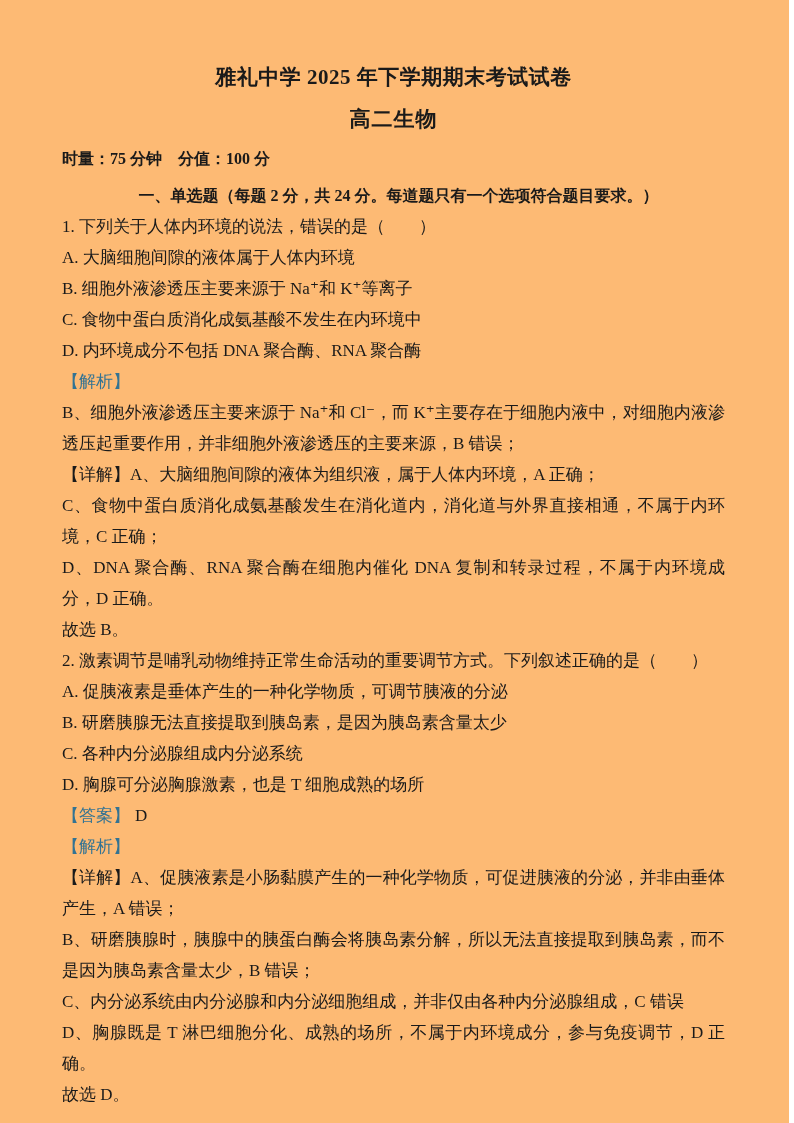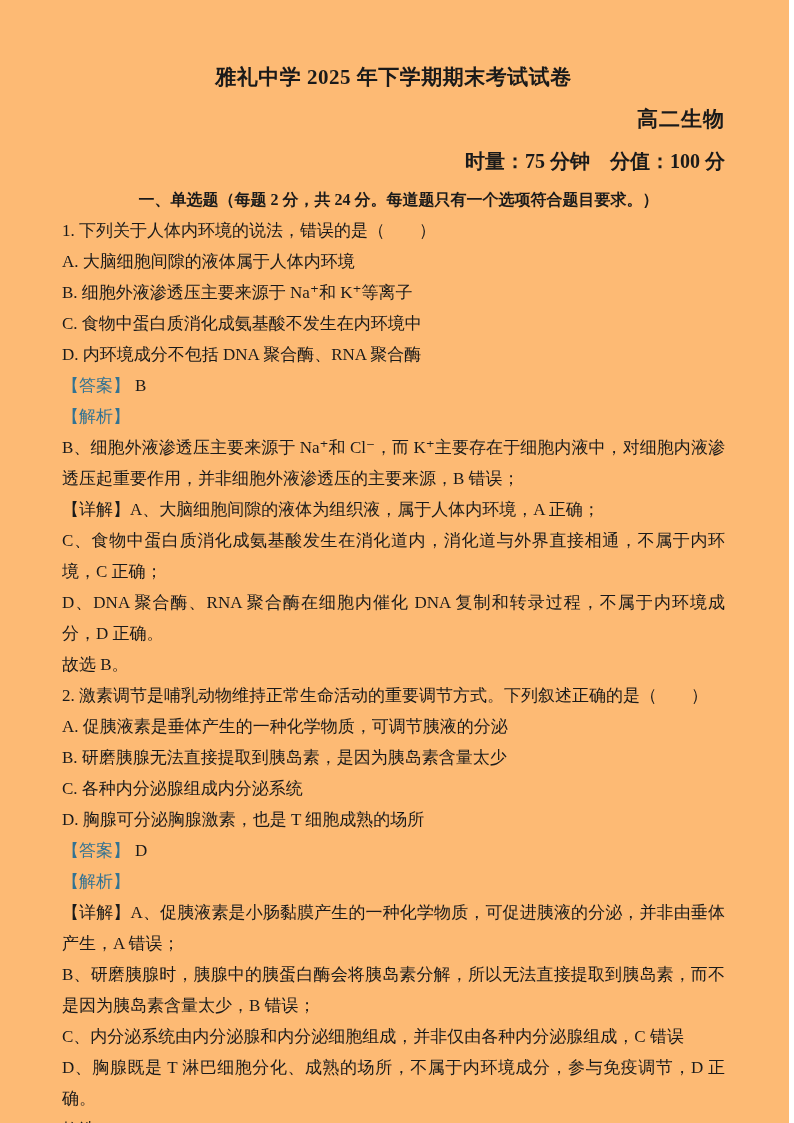--- a/index.html
+++ b/index.html
@@ -25,29 +25,29 @@
     font-size: 21px;
     font-weight: bold;
     text-align: center;
     line-height: 1.25;
     margin: 0 0 0 0;
     letter-spacing: 0.5px;
   }
   .exam-subtitle {
     font-size: 21px;
     font-weight: bold;
-    text-align: right;
+    text-align: center;
     line-height: 1.2;
     margin: 17px 0 0 0;
     letter-spacing: 1px;
   }
   .exam-meta {
-    font-size: 20px;
+    font-size: 16px;
     font-weight: bold;
-    text-align: right;
+    text-align: left;
     line-height: 1.2;
     margin: 17px 0 0 0;
   }
   .section-heading {
     font-size: 16px;
     font-weight: bold;
     line-height: 31px;
     margin: 11px 0 0 0;
     padding-left: 10px;
     text-align: center;
@@ -76,21 +76,20 @@
   <div class="section-heading">一、单选题（每题 2 分，共 24 分。每道题只有一个选项符合题目要求。）</div>
 
   <div class="body-text">
 
     <section>
       <p>1. 下列关于人体内环境的说法，错误的是（　　）</p>
       <p>A. 大脑细胞间隙的液体属于人体内环境</p>
       <p>B. 细胞外液渗透压主要来源于 Na⁺和 K⁺等离子</p>
       <p>C. 食物中蛋白质消化成氨基酸不发生在内环境中</p>
       <p>D. 内环境成分不包括 DNA 聚合酶、RNA 聚合酶</p>
-      <p><span class="label-blue">【答案】</span><span class="answer-value">B</span></p>
       <p><span class="label-blue">【解析】</span></p>
       <p>B、细胞外液渗透压主要来源于 Na⁺和 Cl⁻，而 K⁺主要存在于细胞内液中，对细胞内液渗透压起重要作用，并非细胞外液渗透压的主要来源，B 错误；</p>
       <p>【详解】A、大脑细胞间隙的液体为组织液，属于人体内环境，A 正确；</p>
       <p>C、食物中蛋白质消化成氨基酸发生在消化道内，消化道与外界直接相通，不属于内环境，C 正确；</p>
       <p>D、DNA 聚合酶、RNA 聚合酶在细胞内催化 DNA 复制和转录过程，不属于内环境成分，D 正确。</p>
       <p>故选 B。</p>
     </section>
 
     <section>
       <p>2. 激素调节是哺乳动物维持正常生命活动的重要调节方式。下列叙述正确的是（　　）</p>

